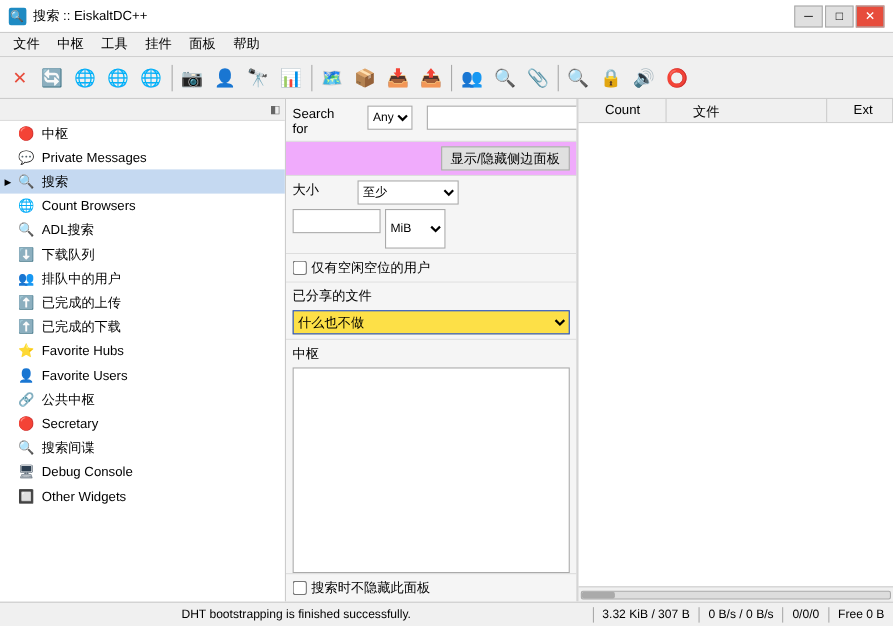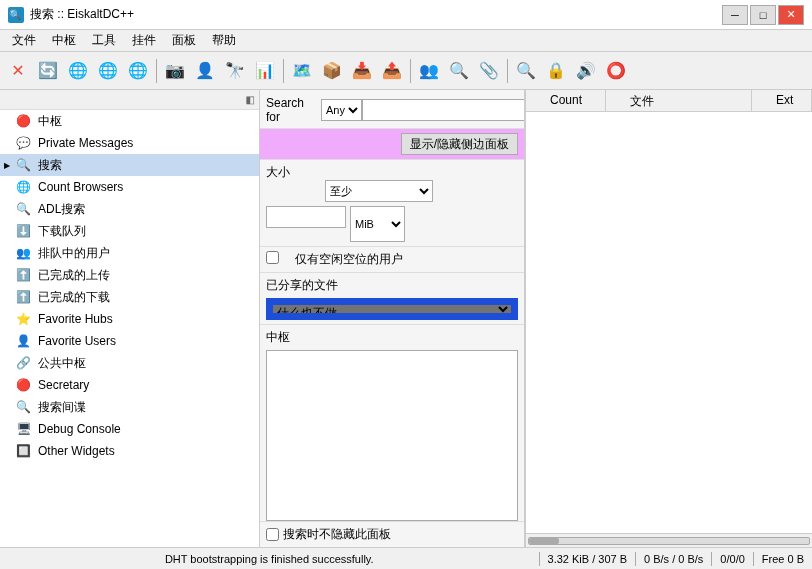--- a/index.html
+++ b/index.html
@@ -158,22 +158,21 @@
       width: 16px;
       height: 16px;
       flex-shrink: 0;
       display: flex;
       align-items: center;
       justify-content: center;
     }
     .sidebar-label { font-size: 12px; color: #000; }
     .search-row {
       display: flex;
-      align-items: center;
-      gap: 0;
+      gap: 13px;
     }
     .search-label { font-size: 12px; color: #000; min-width: 55px; }
     .search-type-select {
       width: 70px;
       height: 22px;
       border: 1px solid #aaa;
       font-size: 11px;
       background: white;
     }
     .search-input {
@@ -191,45 +190,44 @@
       background: #e0e0e0;
       cursor: pointer;
       font-size: 12px;
     }
     .size-row {
       display: flex;
       align-items: flex-start;
       gap: 4px;
     }
     .size-select {
-      width: 108px;
+      width: 92px;
       height: 22px;
       border: 1px solid #aaa;
       font-size: 11px;
       background: white;
-      margin-top: 16px;
     }
     .size-input {
       width: 80px;
       height: 22px;
       border: 1px solid #aaa;
       font-size: 12px;
       padding: 0 4px;
     }
     .size-unit-select {
       width: 55px;
       height: 36px;
       border: 1px solid #aaa;
       font-size: 11px;
       background: white;
     }
     .checkbox-row {
       display: flex;
-      align-items: flex-start;
-      gap: 16px;
+      align-items: center;
+      gap: 4px;
     }
     .shared-files-row {
       display: flex;
       align-items: center;
       gap: 4px;
     }
     .shared-label { font-size: 12px; color: #000; }
     .results-panel {
       flex: 1;
       display: flex;
@@ -506,21 +504,21 @@
           <input type="checkbox" style="">
           <span>仅有空闲空位的用户</span>
         </div>
       </div>
 
       <div style="background:#f5f5f5; padding: 4px 6px; border-bottom: 1px solid #ddd;">
         <div class="shared-files-row">
           <span class="shared-label">已分享的文件</span>
         </div>
         <div style="display:flex; margin-top:4px;">
-          <select style="width:100%; height:22px; border:7px solid #1d4ed8; font-size:12px; background:#737373;">
+          <select style="width:100%; height:22px; border:1px solid #1d4ed8; font-size:12px; background:#fde047;">
             <option>什么也不做</option>
           </select>
         </div>
       </div>
 
       <div style="background:#f5f5f5; padding: 4px 6px 0 6px; flex:1; display:flex; flex-direction:column; overflow:hidden;">
         <span style="font-size:12px; margin-bottom:4px;">中枢</span>
         <div style="flex:1; border:1px solid #aaa; background:white; overflow:auto;"></div>
       </div>
 

